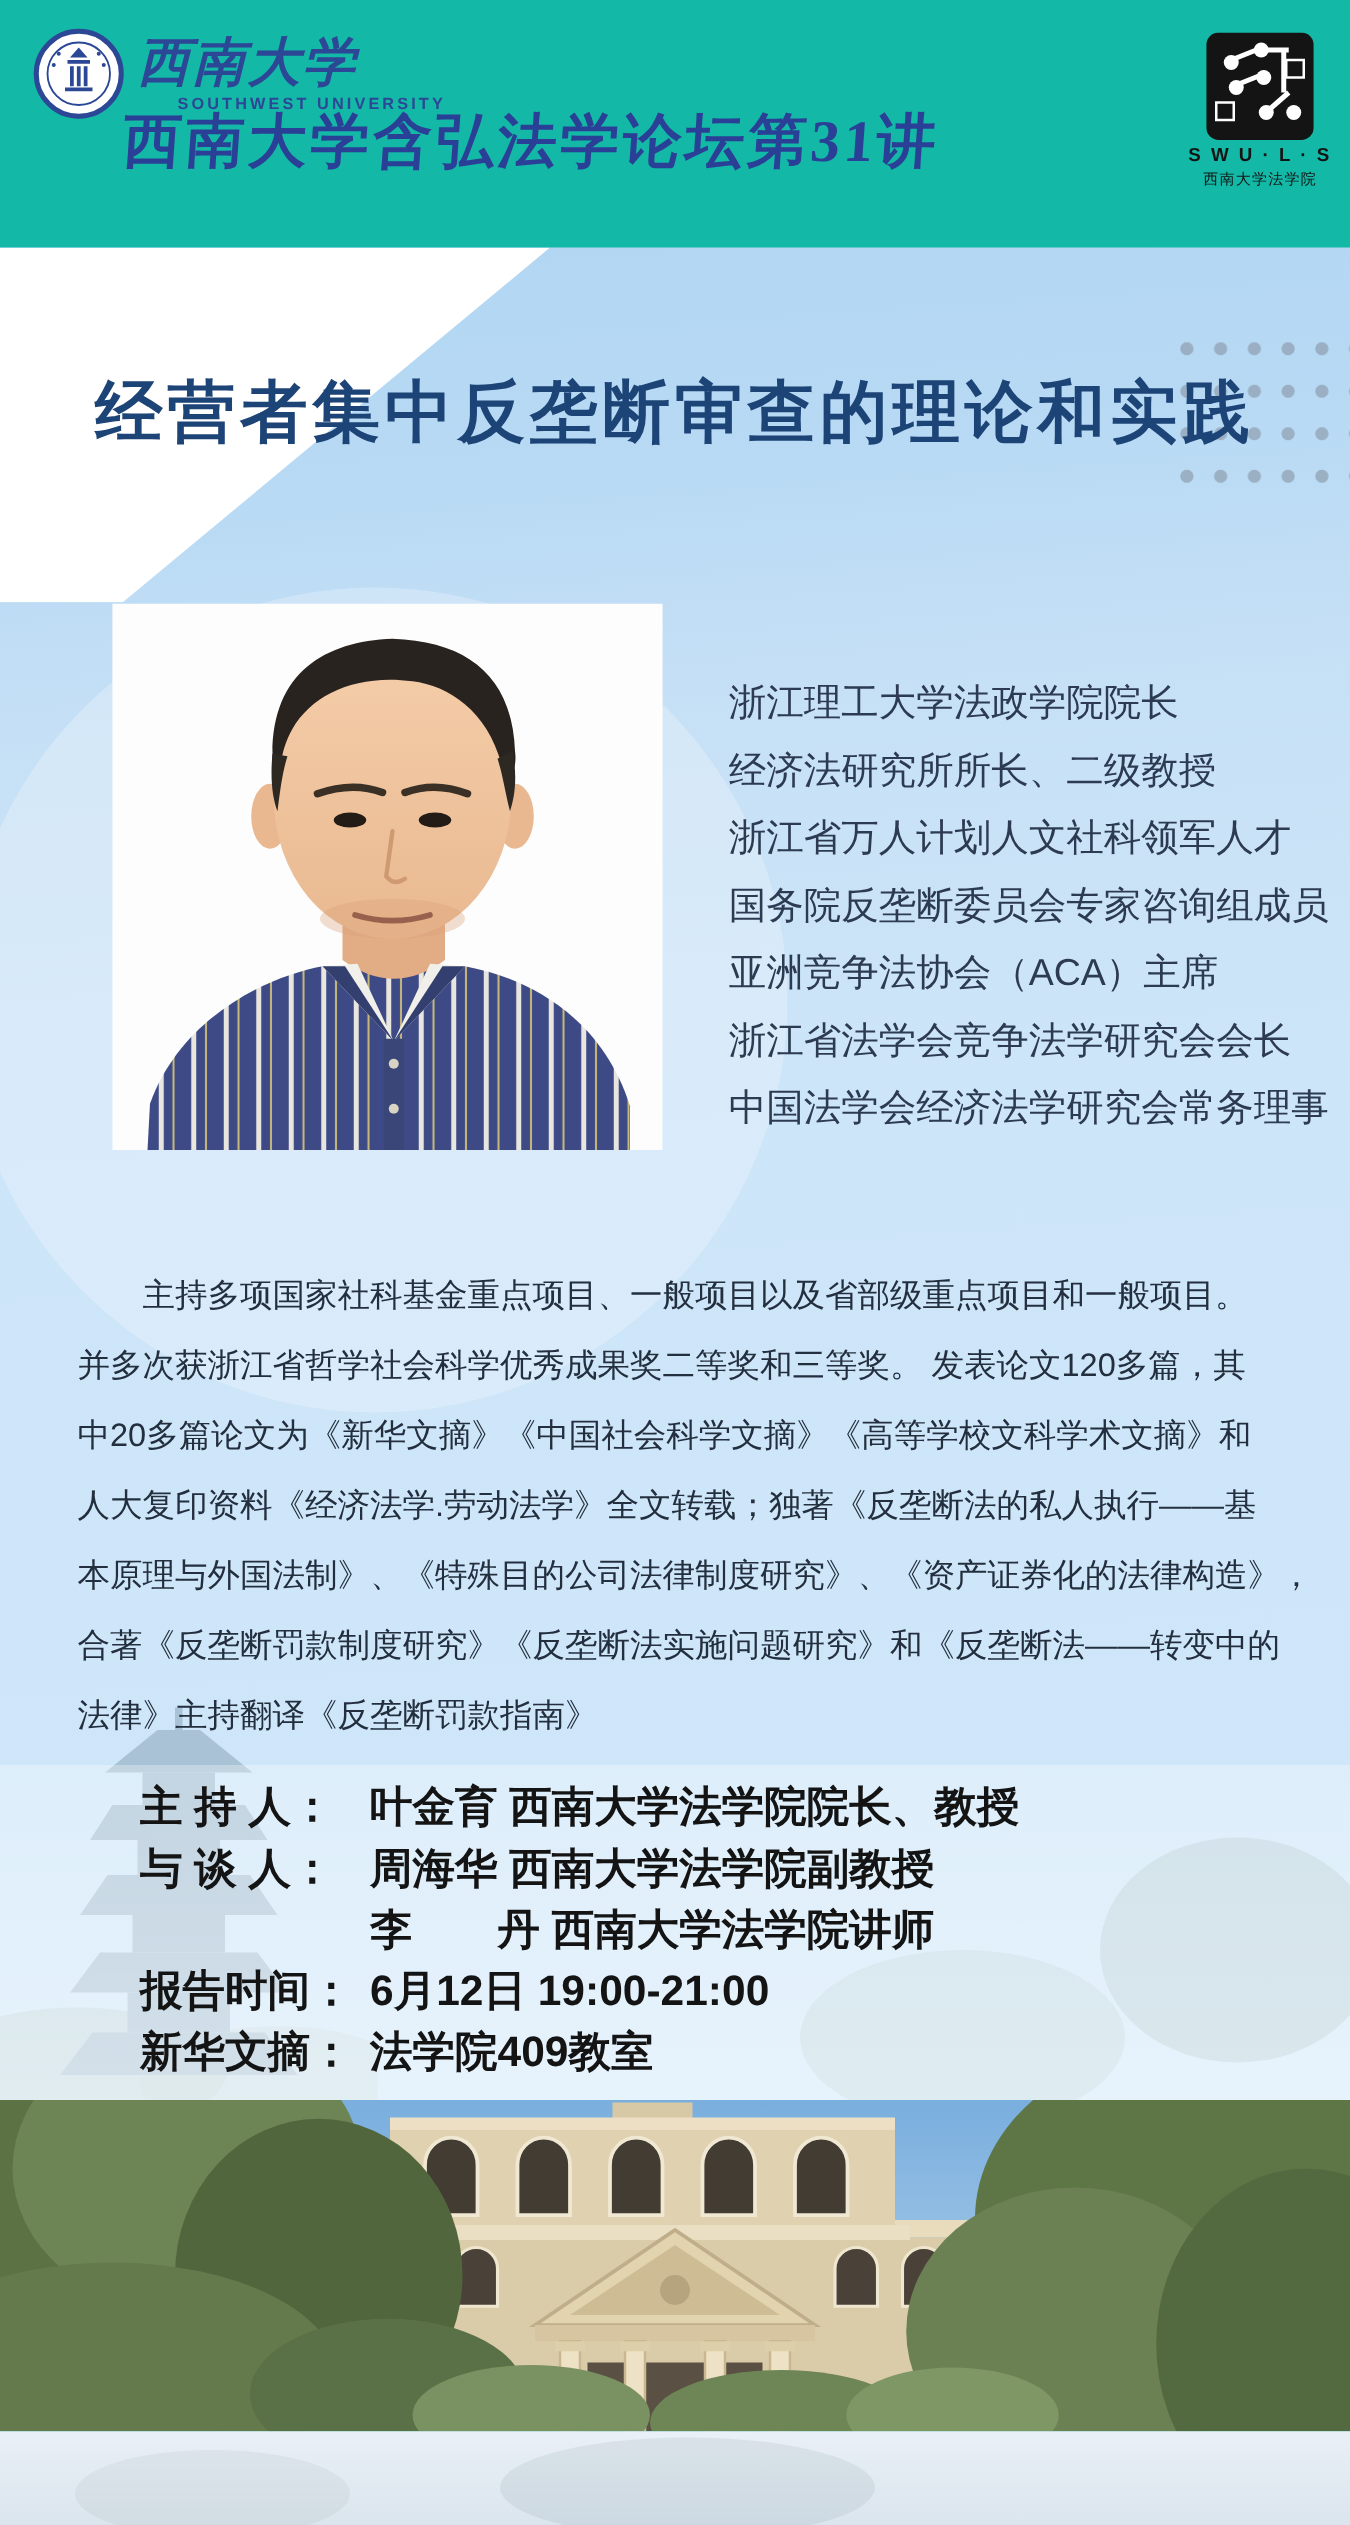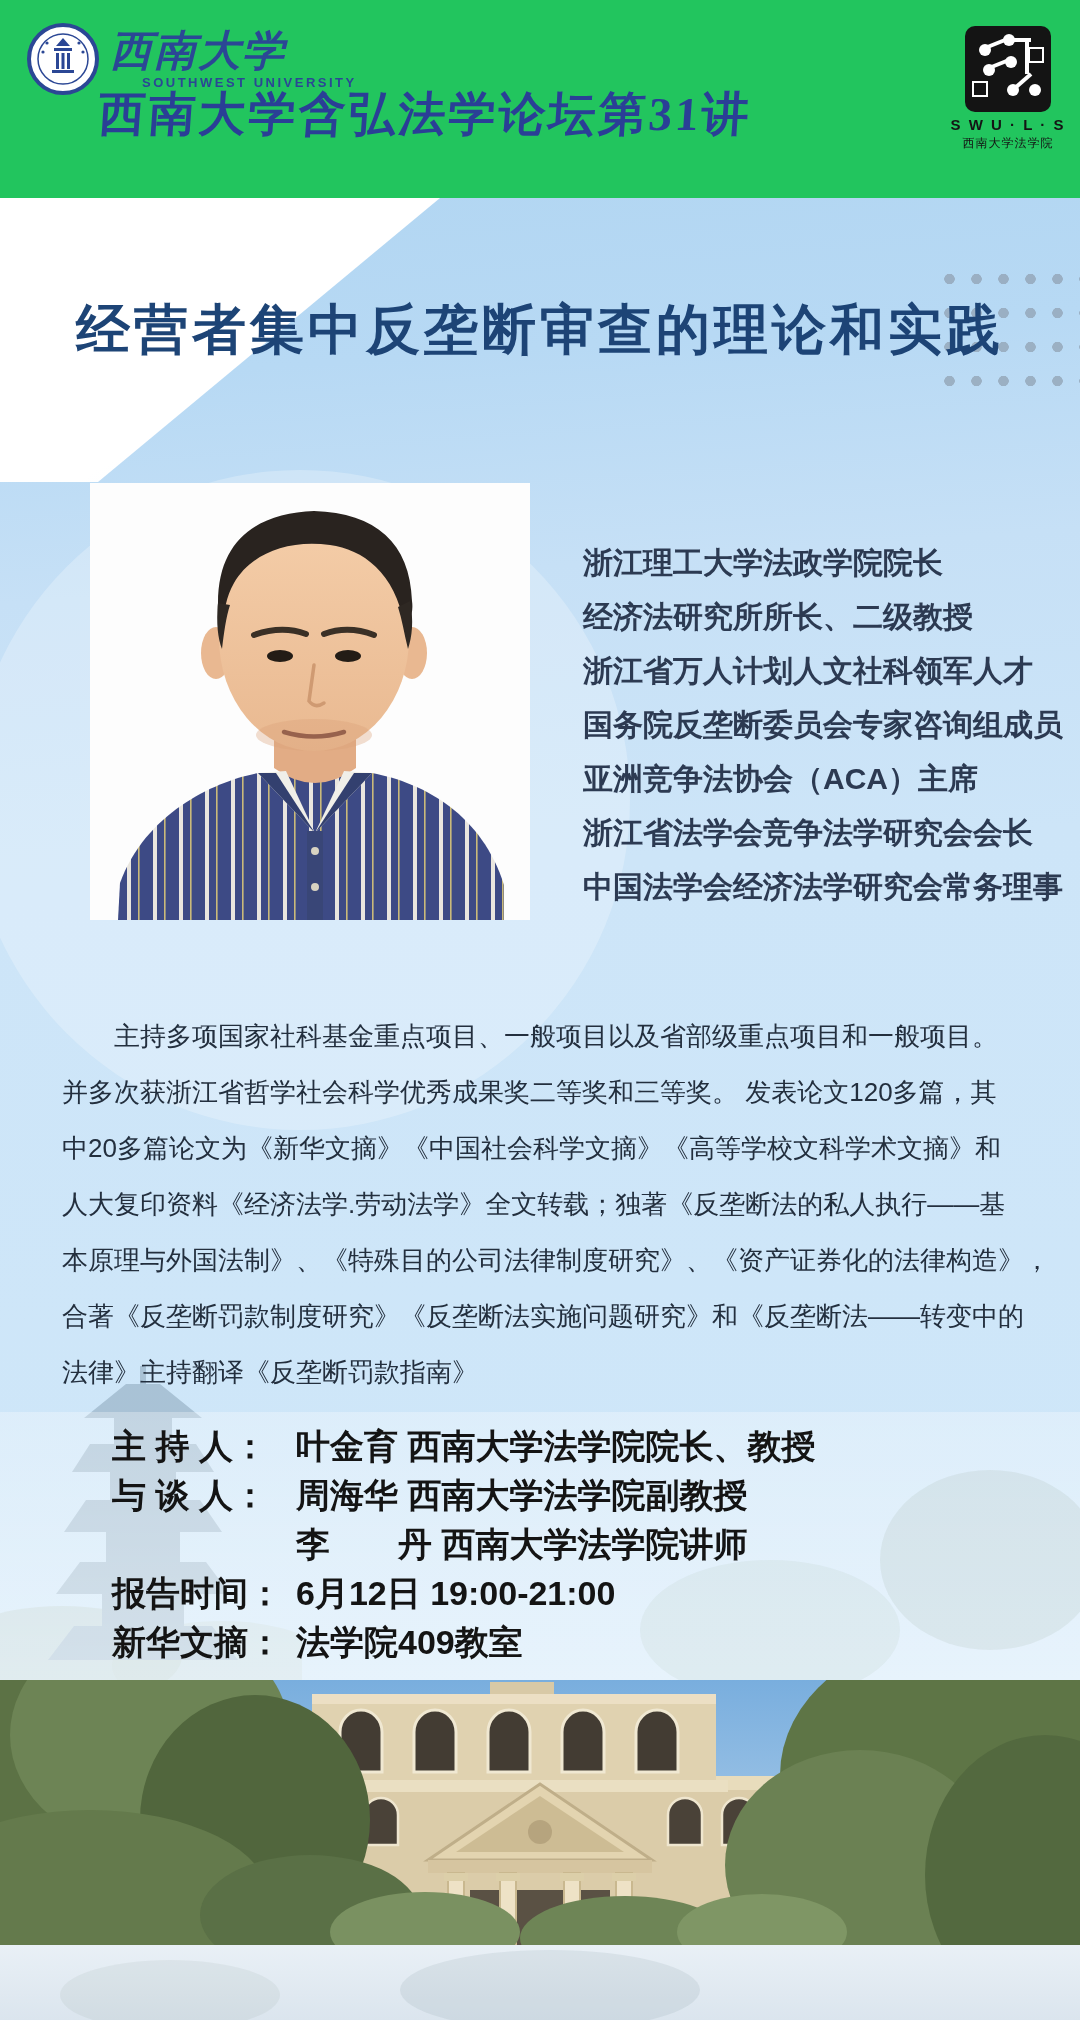--- a/index.html
+++ b/index.html
@@ -1,18 +1,18 @@
 <!DOCTYPE html>
 <html><head>
 <meta charset="utf-8">
 <style>
   html,body{margin:0;padding:0;background:#ffffff;}
   .poster{
     position:relative;width:1080px;height:2020px;margin:0 auto;
-    background:#22c55e;overflow:hidden;
+    background:#14b8a6;overflow:hidden;
     font-family:"Liberation Sans","DejaVu Sans",sans-serif;
   }
   
   .bg-main{
     position:absolute;left:0;top:198px;width:1080px;height:1487px;
     background:linear-gradient(176deg,#b2d6f2 0%,#b7d9f4 12%,#c6e0f6 26%,#cde5f8 45%,#cfe7f9 100%);
   }
   .white-wedge{
     position:absolute;left:0;top:198px;width:540px;height:284px;
     background:linear-gradient(150deg,#ffffff 55%,#eef6fd 100%);
@@ -59,21 +59,21 @@
     font-size:54px;font-weight:bold;color:#1d4476;letter-spacing:4px;white-space:nowrap;
   }
   
   .photo-frame{
     position:absolute;left:90px;top:483px;width:440px;height:437px;background:#fdfdfd;
     overflow:hidden;
   }
   
   .credentials{
     position:absolute;left:583px;top:536px;margin:0;padding:0;list-style:none;
-    font-size:30px;color:#2c3a52;line-height:54px;white-space:nowrap;font-weight:700;
+    font-size:30px;color:#2c3a52;line-height:54px;white-space:nowrap;font-weight:400;
   }
   
   .presenter{
     position:absolute;left:146px;top:922px;font-size:40px;font-weight:bold;color:#16202e;
     letter-spacing:4px;white-space:pre;
   }
   
   .bio{
     position:absolute;left:42px;top:1008px;width:1005px;
     font-size:26px;color:#232f3e;line-height:56px;

